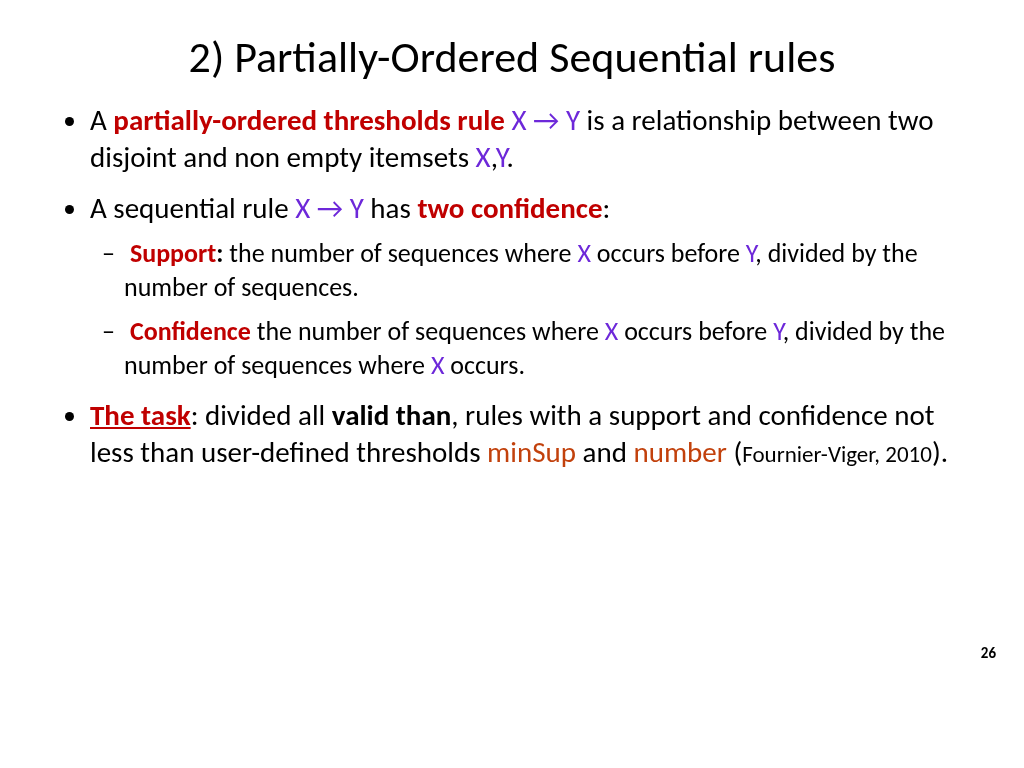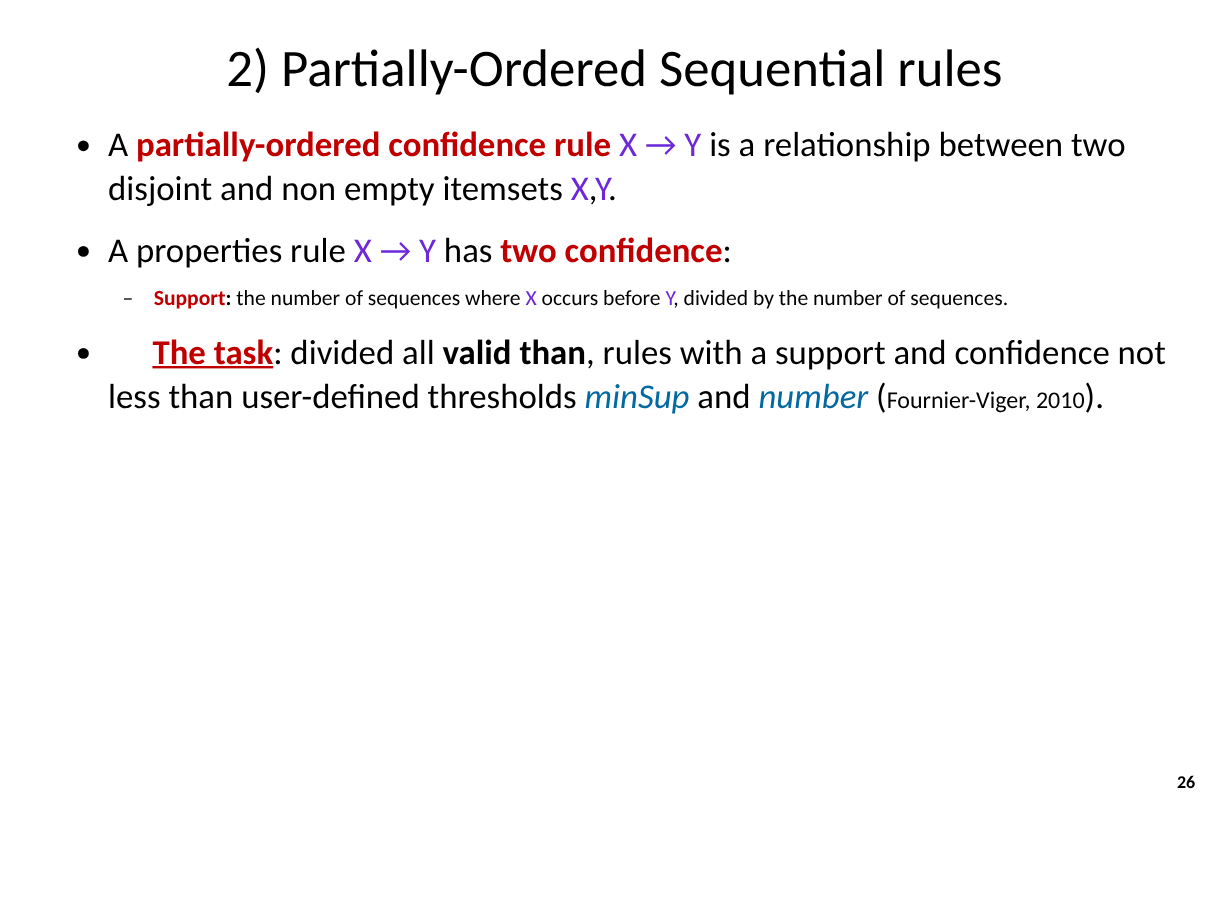--- a/index.html
+++ b/index.html
@@ -33,63 +33,66 @@
     font-size: 29px;
     line-height: 1.28;
     margin-bottom: 14px;
   }
   ul.level2 {
     list-style: none;
     padding-left: 34px;
     margin: 10px 0 0 0;
   }
   ul.level2 > li {
-    font-size: 18px;
+    font-size: 26px;
     line-height: 1.3;
     margin-bottom: 10px;
   }
   ul.level2 > li::before {
     content: "–";
     display: inline-block;
     margin-left: -22px;
     width: 22px;
   }
   .red-bold { color: #c00000; font-weight: bold; }
-  .red-italic { color: #0369a1; font-style: italic; }
-  .red-underline { color: #c00000; font-weight: bold; text-decoration: underline; margin-left: 37px; }
+  .red-italic { color: #c2410c; }
+  .red-underline { color: #c00000; font-weight: bold; text-decoration: underline; }
   .blue { color: #6d28d9; }
   .bold { font-weight: bold; }
-  .cite { font-size: 20px; }
+  .cite { font-size: 23px; }
   .page-num {
     position: absolute;
     bottom: 6px;
     right: 28px;
     font-size: 15px;
     font-weight: bold;
   }
 </style>
 </head>
 <body>
 
 <div class="slide">
 
   <div class="title">2) Partially-Ordered Sequential rules</div>
 
   <ul class="level1">
 
     <li>
-      <span>A </span><span class="red-bold">partially-ordered confidence rule </span><span class="blue">X → Y</span><span> is a relationship between two disjoint and non empty itemsets </span><span class="blue">X</span><span>,</span><span class="blue">Y</span><span>.</span>
+      <span>A </span><span class="red-bold">partially-ordered thresholds rule </span><span class="blue">X → Y</span><span> is a relationship between two disjoint and non empty itemsets </span><span class="blue">X</span><span>,</span><span class="blue">Y</span><span>.</span>
     </li>
 
     <li>
-      <span>A properties rule </span><span class="blue">X → Y</span><span>  has </span><span class="red-bold">two confidence</span><span>:</span>
+      <span>A sequential rule </span><span class="blue">X → Y</span><span>  has </span><span class="red-bold">two confidence</span><span>:</span>
 
       <ul class="level2">
         <li>
           <span class="red-bold">Support</span><span class="bold">: </span><span>the number of sequences where </span><span class="blue">X</span><span> occurs before </span><span class="blue">Y</span><span>, divided by the number of sequences.</span>
+        </li>
+        <li>
+          <span class="red-bold">Confidence</span><span> the number of sequences where </span><span class="blue">X</span><span> occurs before </span><span class="blue">Y</span><span>, divided by the number of sequences where </span><span class="blue">X</span><span> occurs.</span>
         </li>
       </ul>
     </li>
 
     <li>
       <span class="red-underline">The task</span><span>: divided all </span><span class="bold">valid than</span><span>, rules with a support and confidence not less than user-defined thresholds </span><span class="red-italic">minSup</span><span> and </span><span class="red-italic">number </span><span> (</span><span class="cite">Fournier-Viger, 2010</span><span>).</span>
     </li>
 
   </ul>
 

